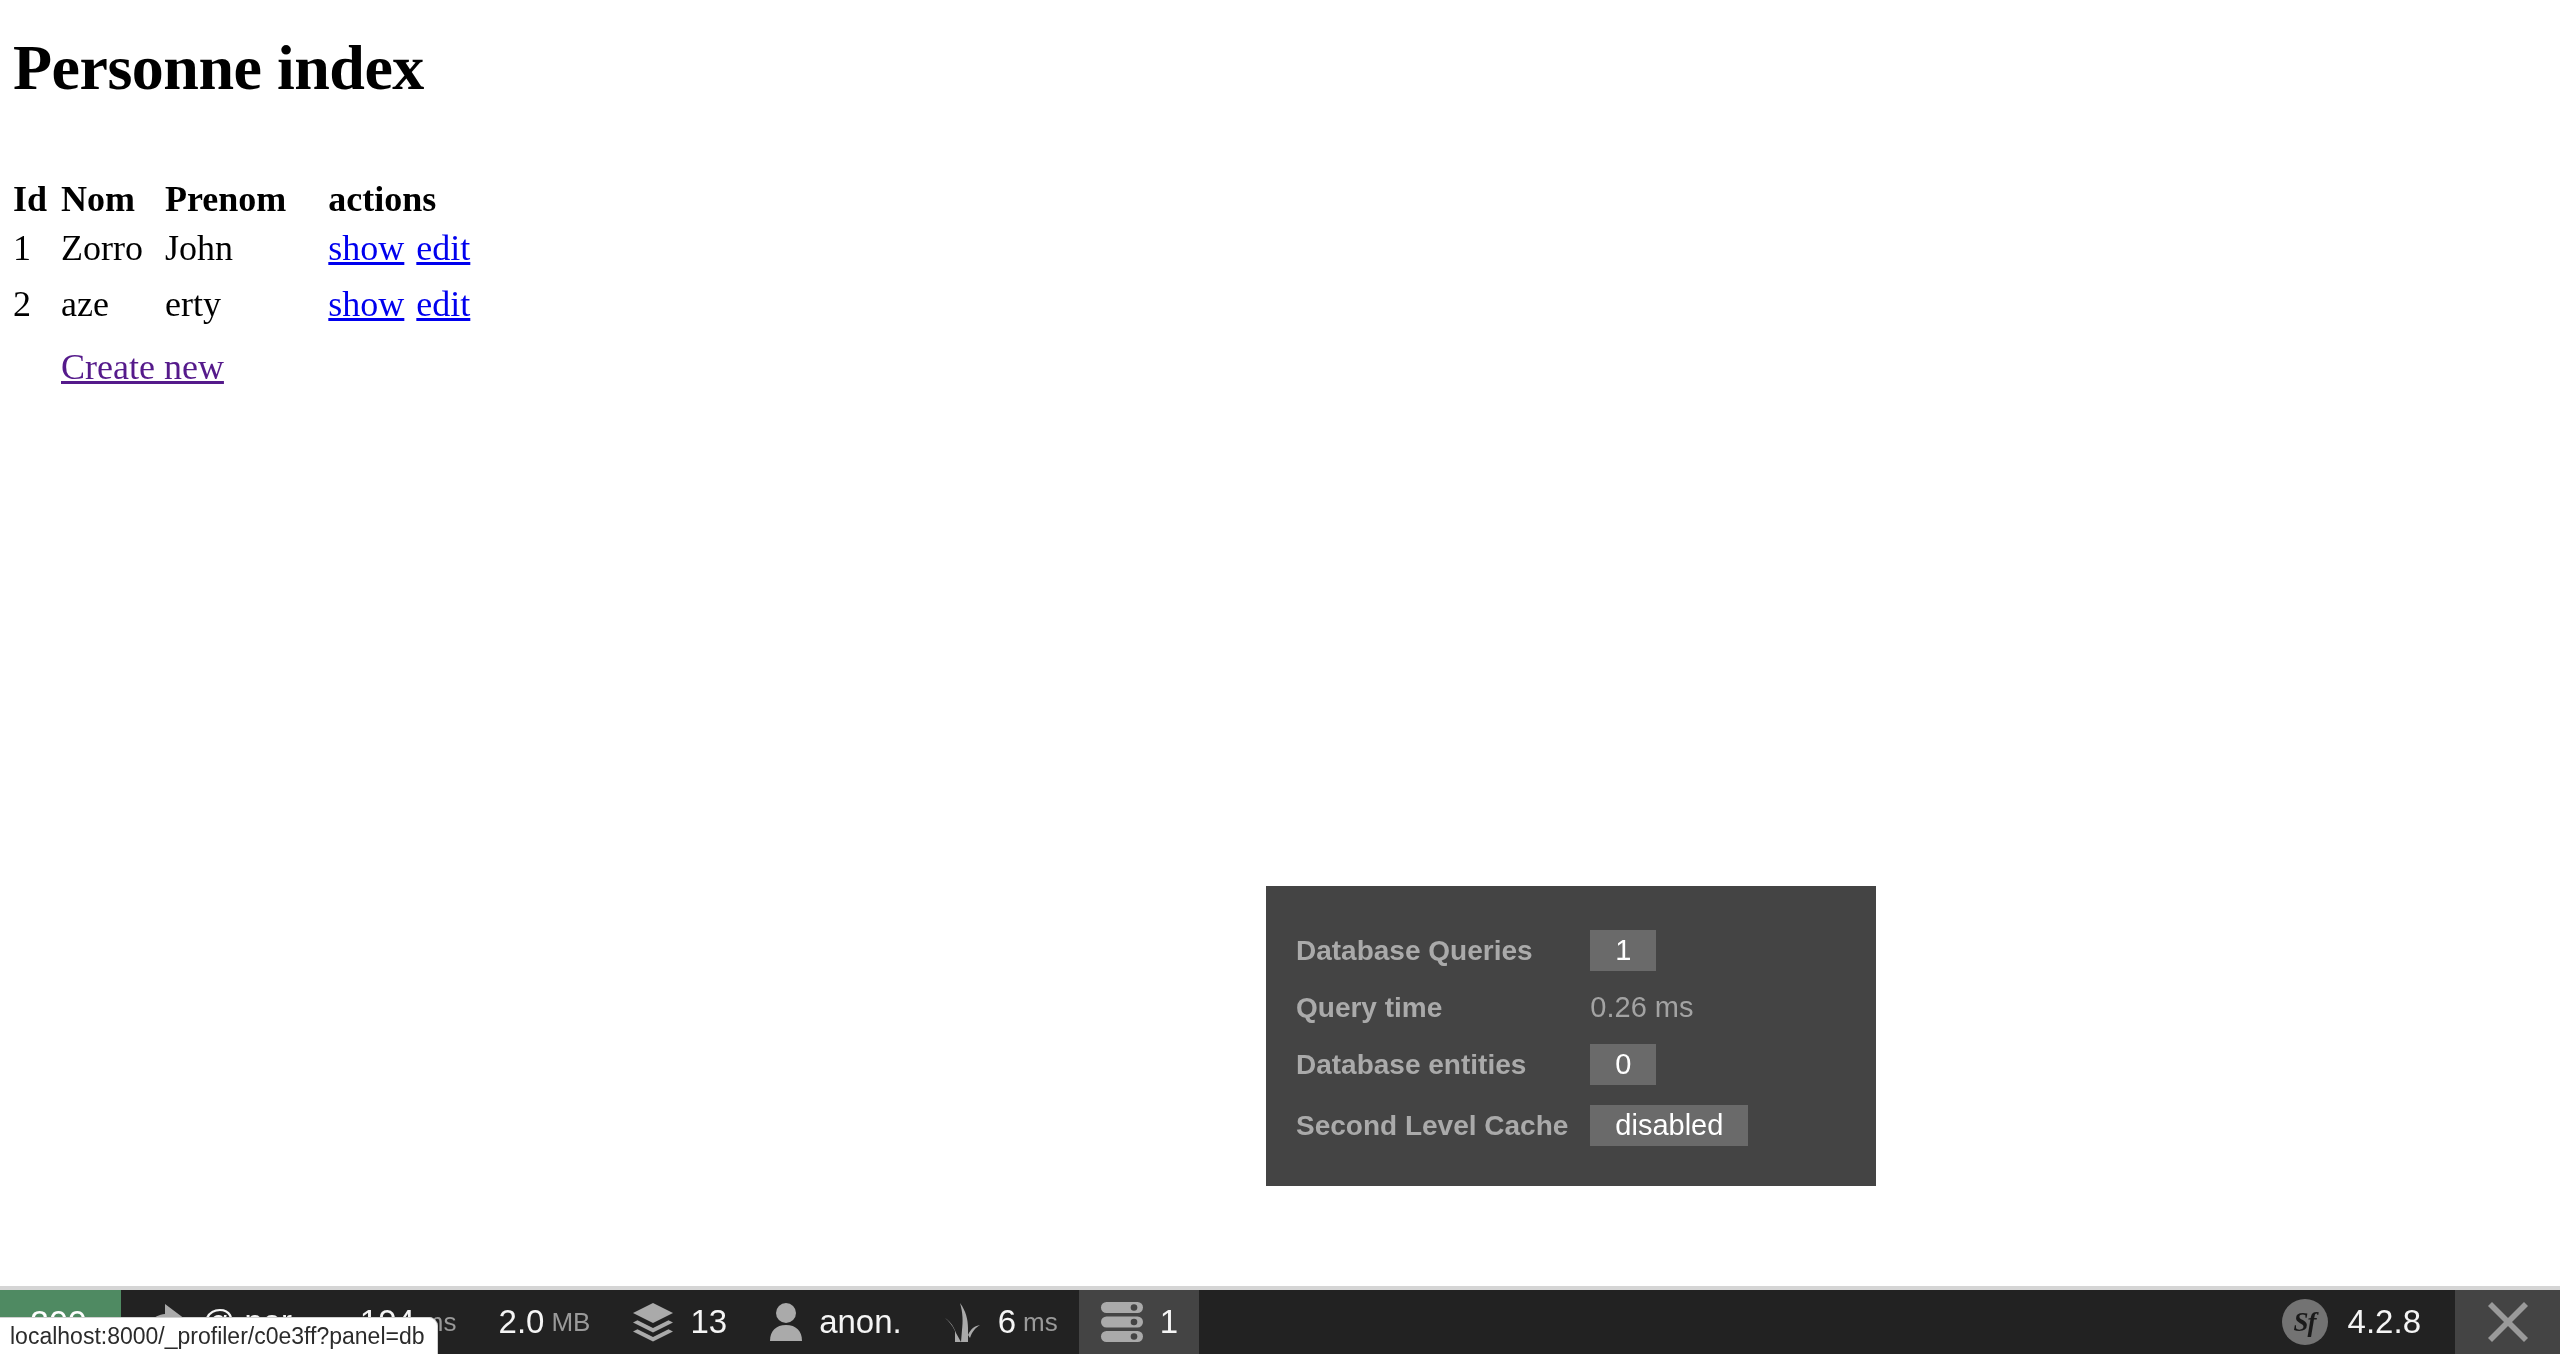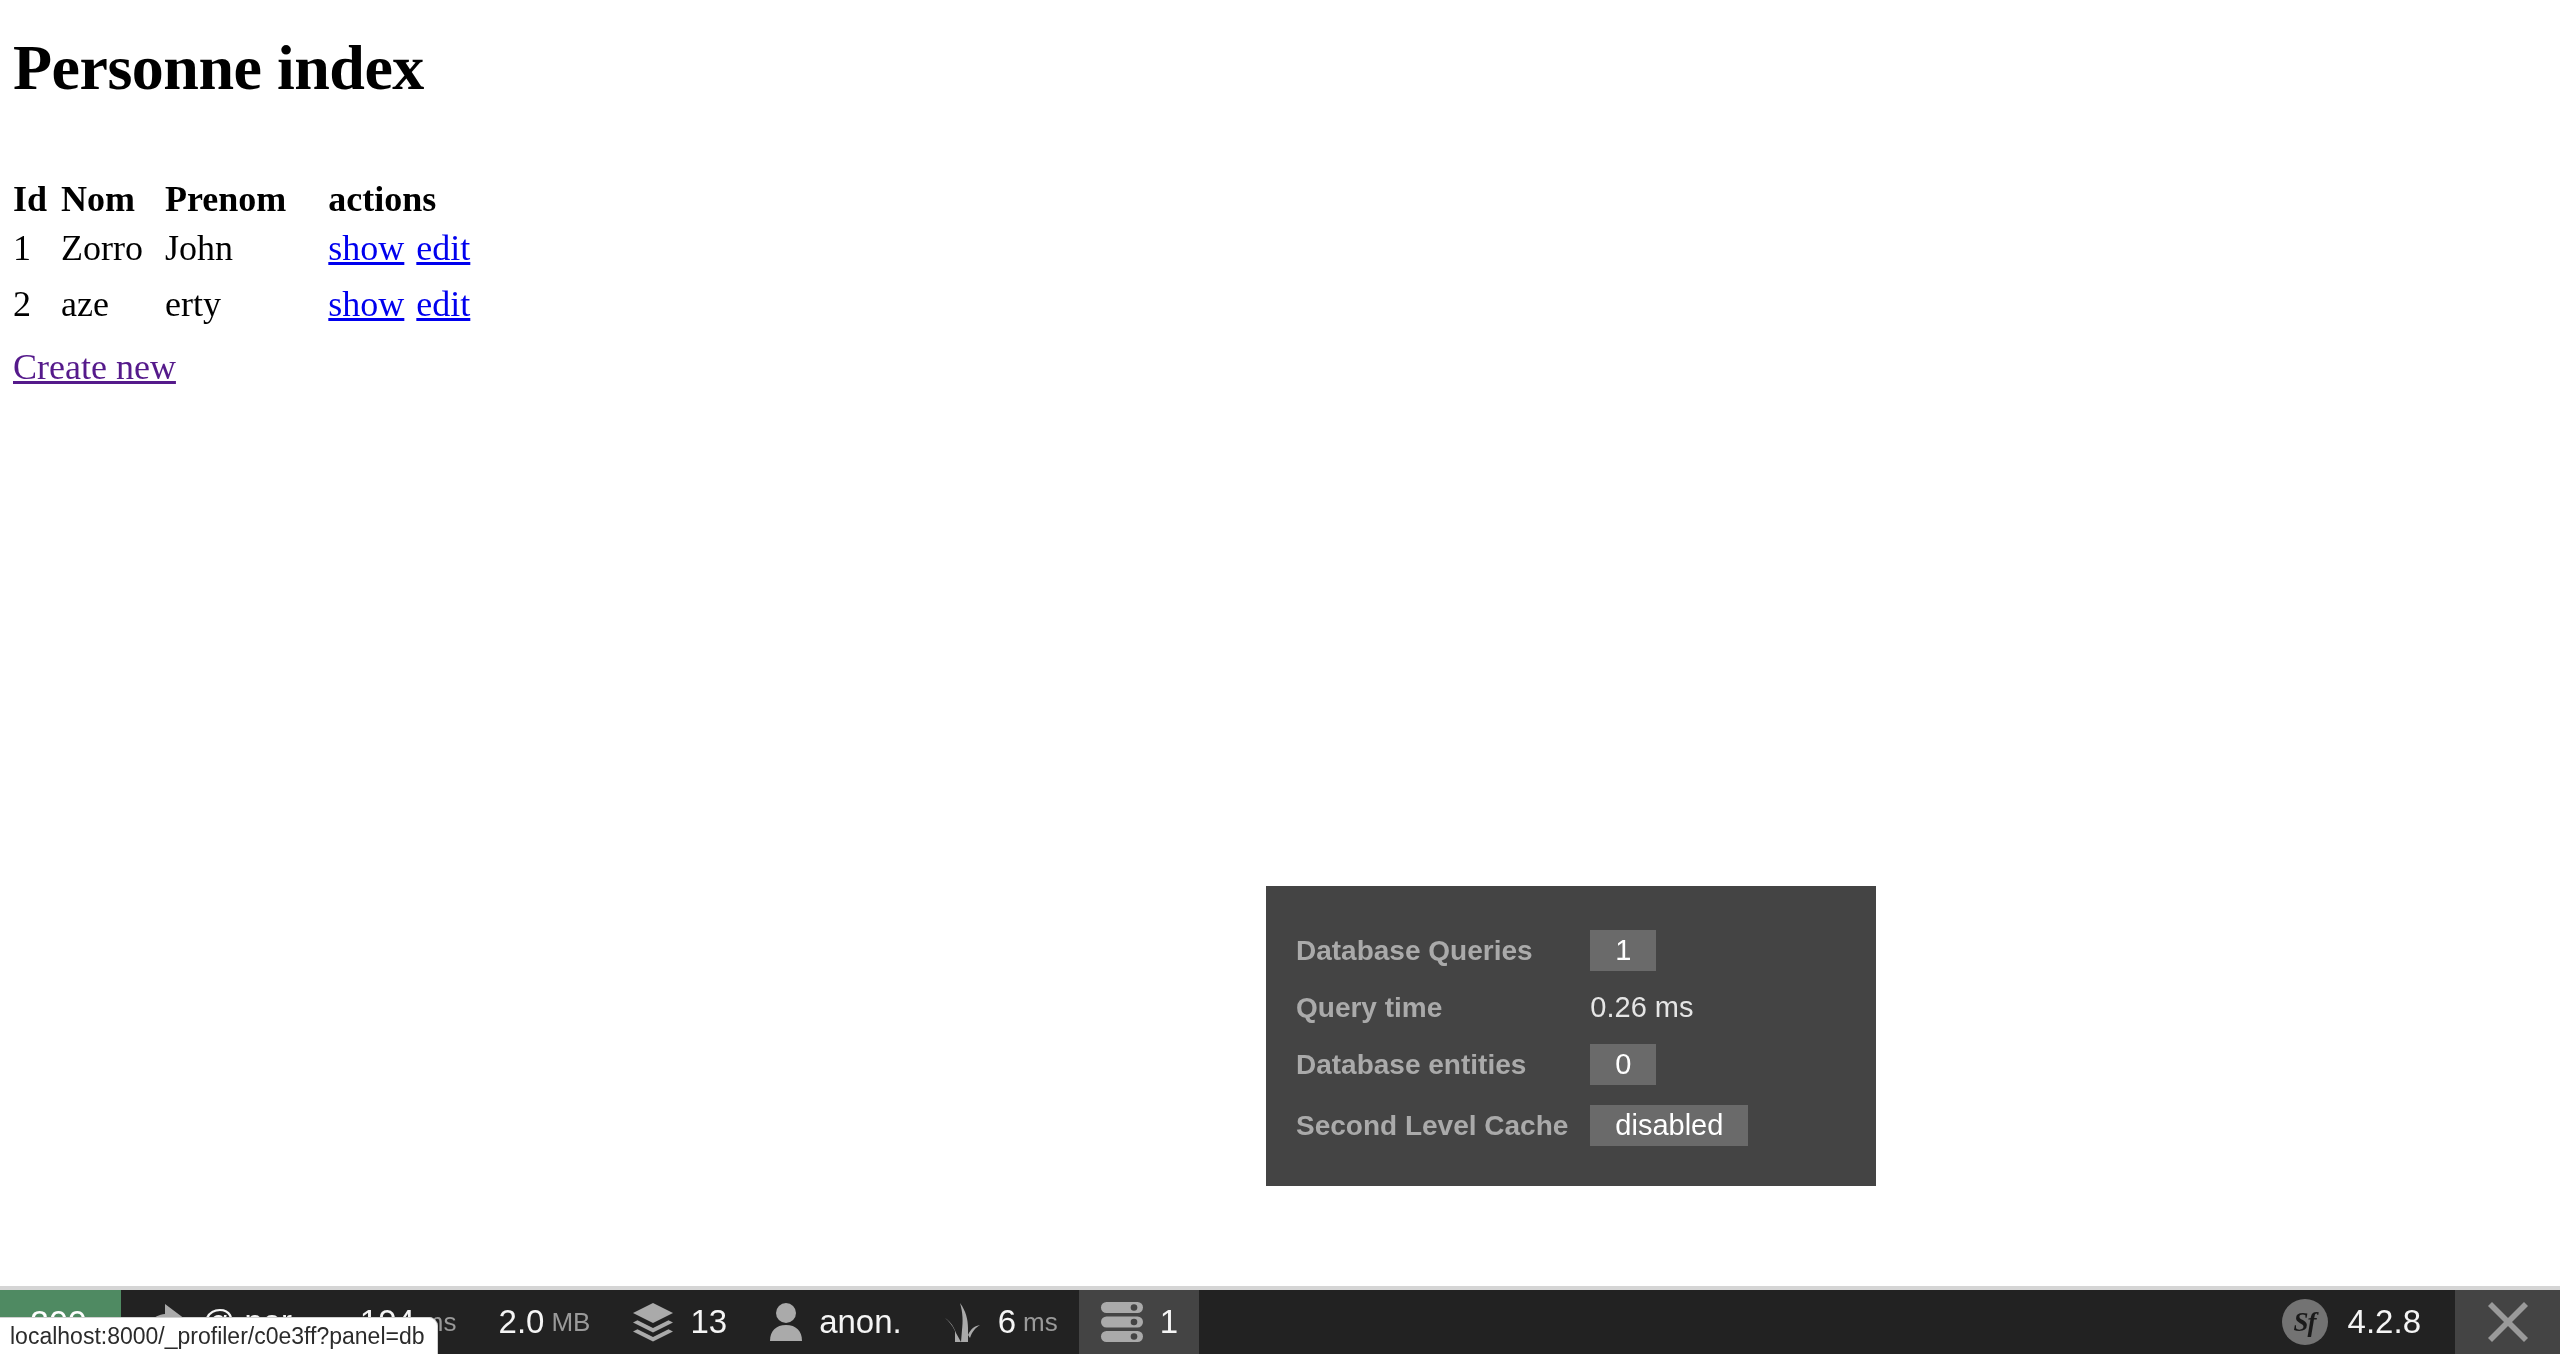--- a/index.html
+++ b/index.html
@@ -60,20 +60,21 @@
   }
   .row-link + .row-link { margin-left: 12px; }
 
   .create-new {
     display: inline-block;
     margin-top: 14px;
     font-size: 36px;
     color: #551a8b;
     text-decoration: underline;
     cursor: pointer;
+    margin-left: 48px;
   }
 
   
   #sf-toolbar {
     position: absolute;
     left: 0;
     bottom: 0;
     width: 2560px;
     height: 64px;
     background: #222222;
@@ -188,21 +189,21 @@
     padding: 10px 0;
     white-space: nowrap;
   }
   .metric-chip {
     display: inline-block;
     background: #6a6a6a;
     color: #ffffff;
     padding: 4px 25px;
     font-size: 29px;
   }
-  .metric-plain { color: #e5e5e5; font-size: 29px; }
+  .metric-plain { color: #a3a3a3; font-size: 29px; }
 
   
   #status-bar {
     position: absolute;
     left: 0;
     bottom: 0;
     height: 36px;
     padding: 0 12px 0 10px;
     background: #ffffff;
     border-top-right-radius: 9px;

